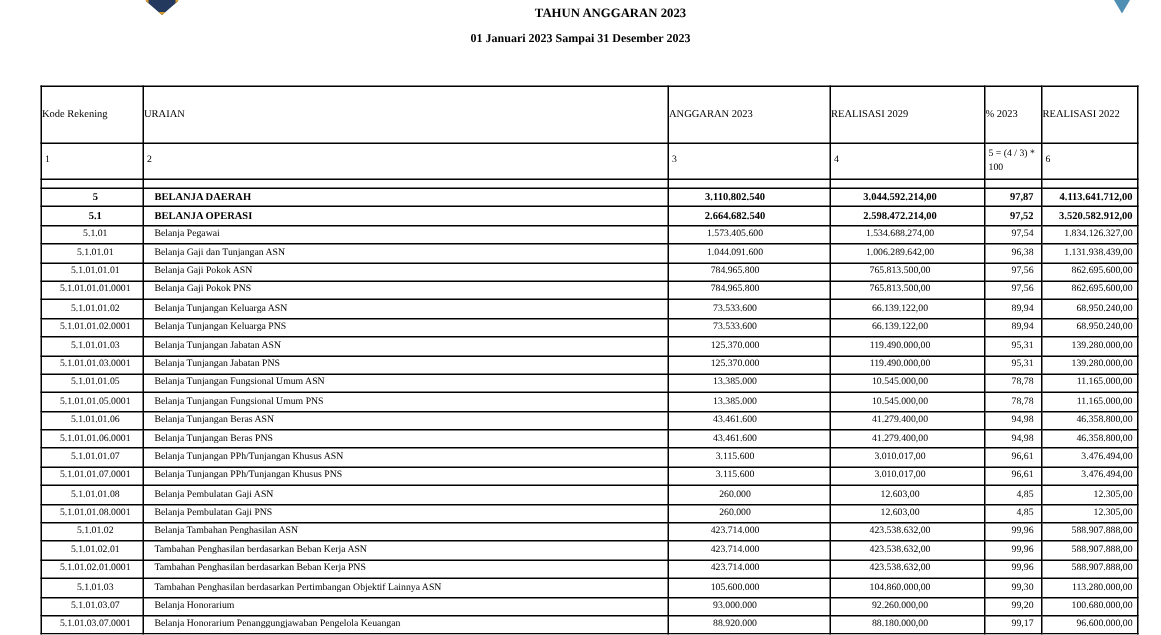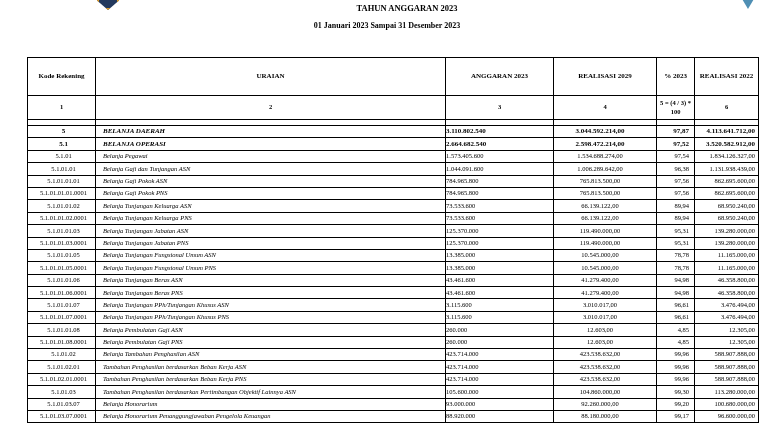--- a/index.html
+++ b/index.html
@@ -34,36 +34,36 @@
     width: 731px;
     border-collapse: collapse;
     table-layout: fixed;
   }
   table.report th, table.report td {
     border: 1px solid #000000;
     overflow: hidden;
     vertical-align: middle;
   }
   thead th {
-    font-size: 7px; font-weight: bold; text-align: center;
+    font-size: 7px; font-weight: normal; text-align: left;
     line-height: 1.25;
   }
   tr.col-head { height: 38px; }
   tr.col-num  { height: 24px; }
   tr.col-num th { font-size: 6.5px; padding: 0 2px; }
   tr.spacer-row { height: 6px; }
   tbody tr.data-row { height: 12.4px; }
   tbody td {
     font-size: 6.5px;
     line-height: 1;
     white-space: nowrap;
   }
   td.c-kode   { padding-left: 4px;  text-align: center; }
-  td.c-uraian { padding-left: 7px;  text-align: left; font-style: italic; }
-  td.c-ang    { padding-right: 19px;  text-align: left; }
+  td.c-uraian { padding-left: 7px;  text-align: left; }
+  td.c-ang    { padding-right: 19px;  text-align: center; }
   td.c-rea    { padding-right: 10px; text-align: center; margin-top: 44px; }
   td.c-pct    { padding-right: 5px;  text-align: right; }
   td.c-prev   { padding-right: 3px;  text-align: right; }
   tr.bold-row td { font-weight: bold; font-size: 7px; }
 </style>
 </head>
 <body>
 
 <div class="doc-header">
   <div class="logo logo-left"></div>

